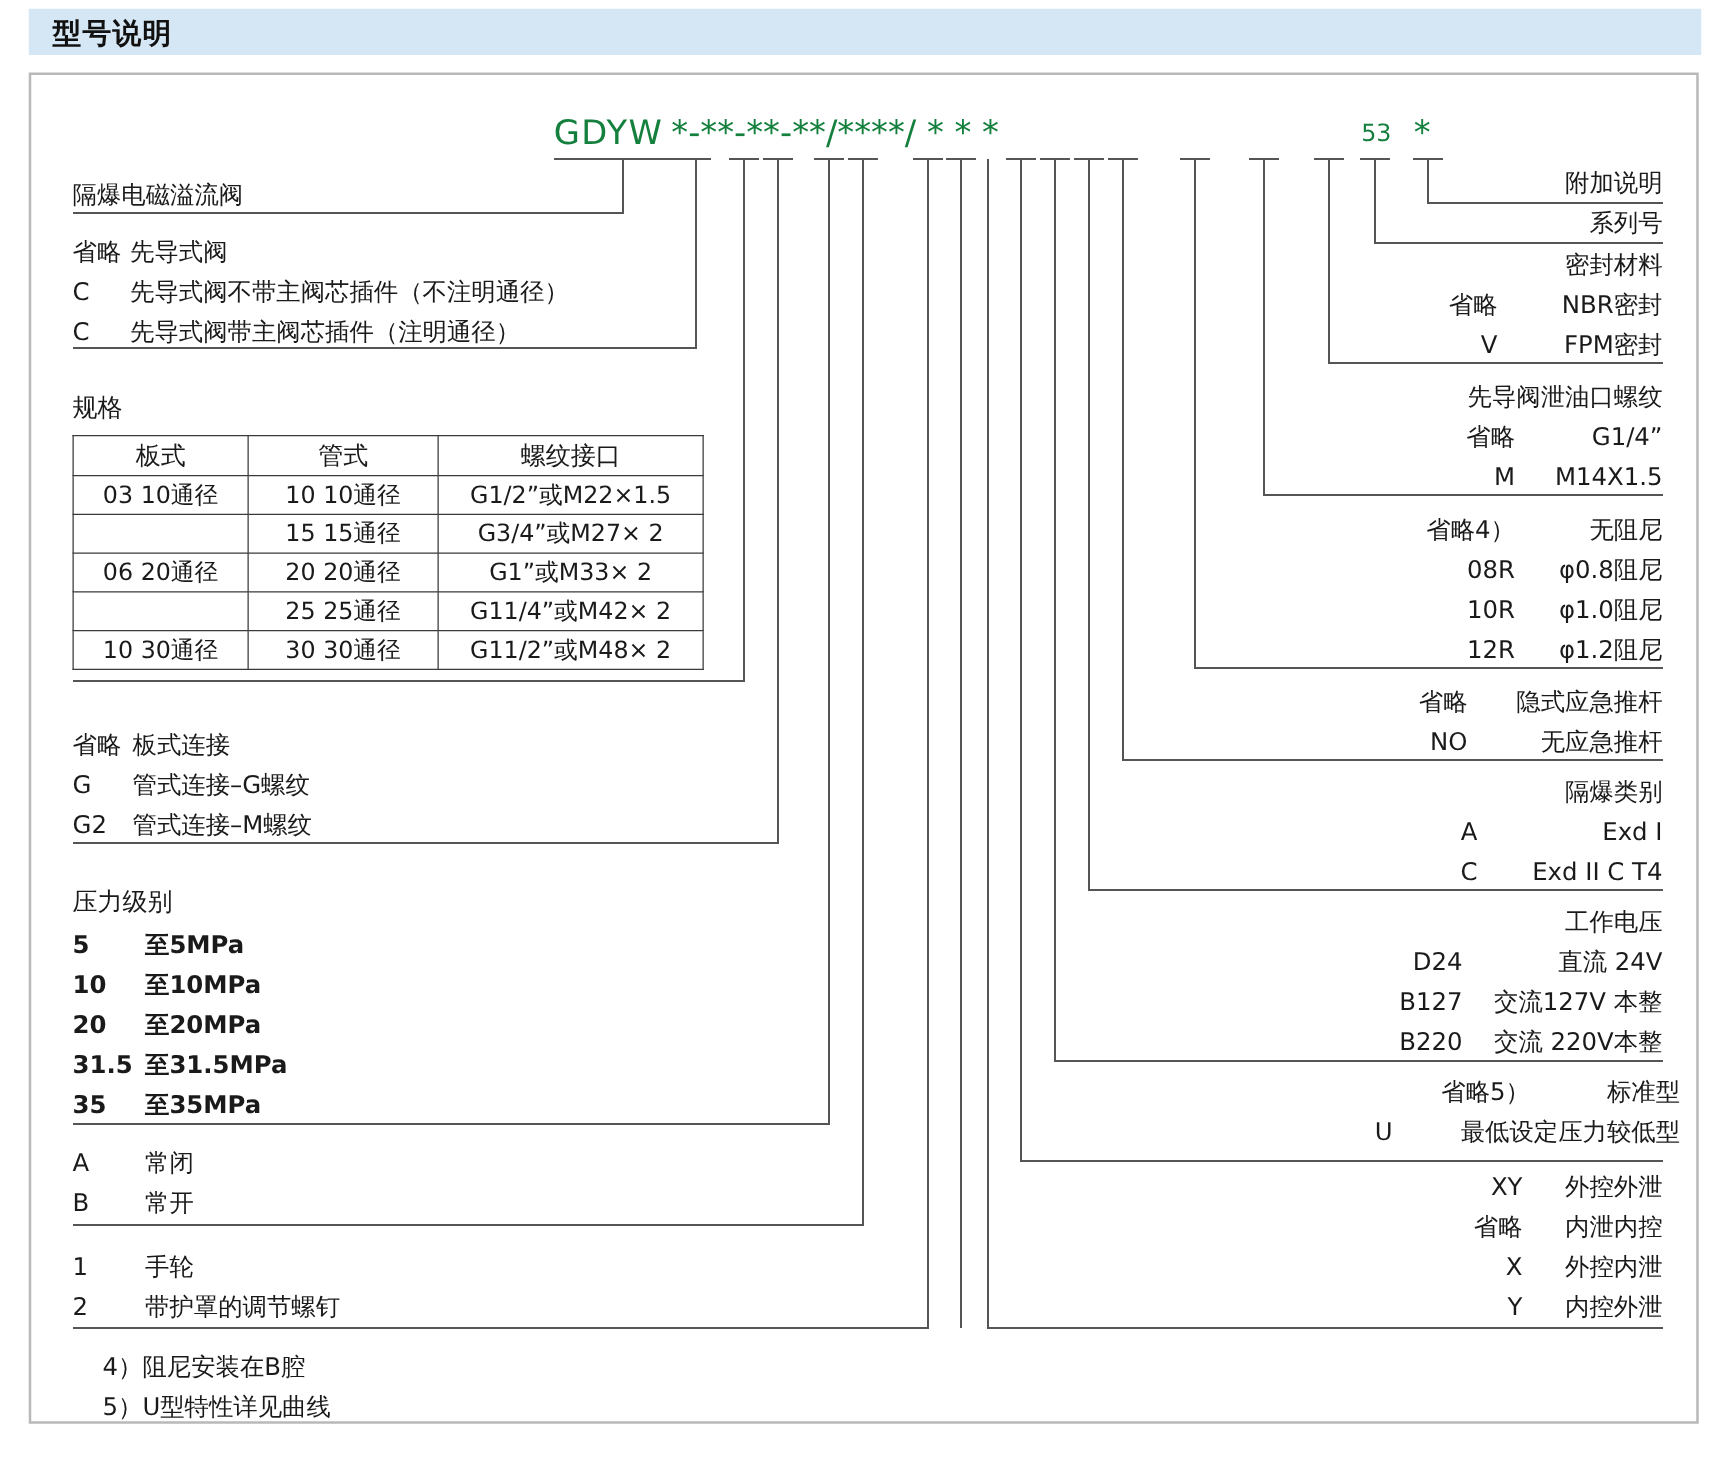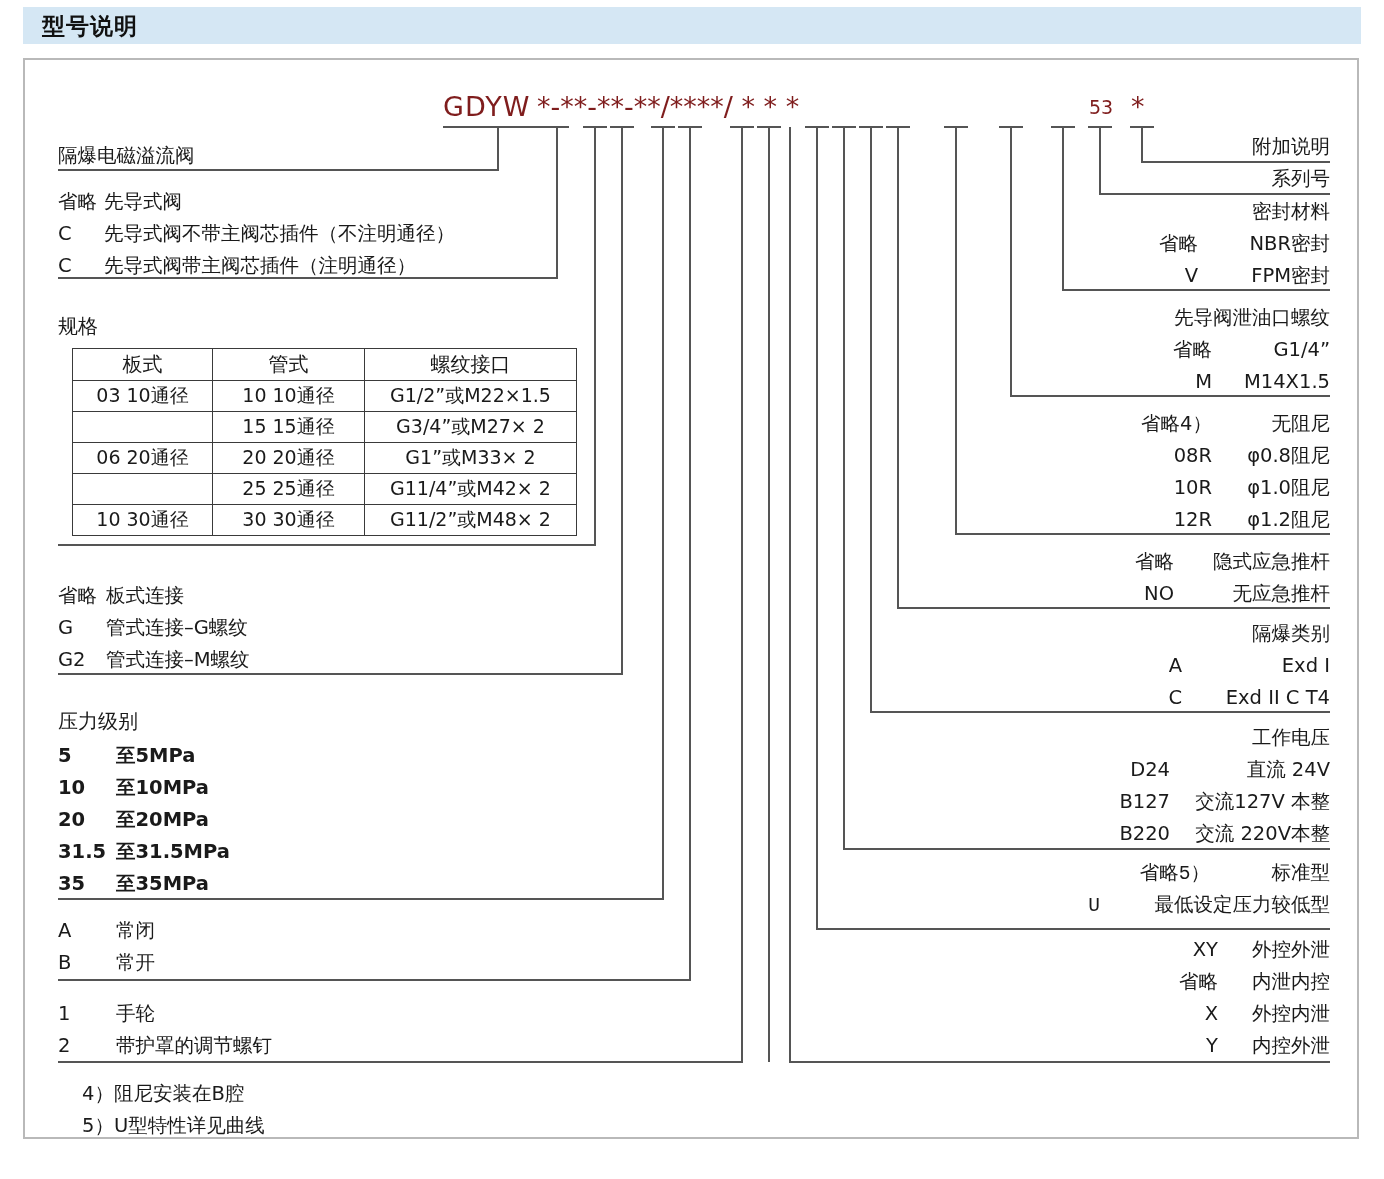--- a/index.html
+++ b/index.html
@@ -33,21 +33,21 @@
   }
 
   
   .code-row{
     position:absolute;left:0;top:0;width:1384px;height:40px;
   }
   .code-seg{
     position:absolute;top:92px;
     font-size:27px;line-height:30px;
     white-space:nowrap;
-    color:#7f1d1d;
+    color:#15803d;
   }
   .code-gdyw{left:443px;letter-spacing:1px;}
   .code-stars{left:537px;letter-spacing:0px;}
   .code-53{left:1089px;font-size:19px;}
   .code-last{left:1131px;}
 
   
   svg.lines{
     position:absolute;left:0;top:0;width:1384px;height:1179px;
     pointer-events:none;
@@ -62,21 +62,21 @@
     color:#1a1a1a;
   }
   .tx.r{text-align:right;}
 
   
   .row{display:block;white-space:nowrap;}
   .c1{display:inline-block;}
   .c2{display:inline-block;}
 
   
-  .spec-wrap{position:absolute;left:72px;top:348px;}
+  .spec-wrap{position:absolute;left:58px;top:348px;}
   table.spec{
     border-collapse:collapse;
     font-size:19px;
     color:#1a1a1a;
   }
   table.spec th,table.spec td{
     border:1px solid #3a3a3a;
     padding:2px 6px;
     text-align:center;
     font-weight:normal;
@@ -348,21 +348,21 @@
       <span class="c1" style="width:118px;text-align:right;display:inline-block">D24</span><span class="c2" style="width:160px;text-align:right;display:inline-block">直流 24V</span>
     </div>
     <div class="row">
       <span class="c1" style="width:118px;text-align:right;display:inline-block">B127</span><span class="c2" style="width:160px;text-align:right;display:inline-block">交流127V 本整</span>
     </div>
     <div class="row">
       <span class="c1" style="width:118px;text-align:right;display:inline-block">B220</span><span class="c2" style="width:160px;text-align:right;display:inline-block">交流 220V本整</span>
     </div>
   </div>
 
-  <div class="tx r" style="right:54px;top:858px;font-family:Liberation Mono, monospace;">
+  <div class="tx r" style="right:40px;top:858px;">
     <div class="row">
       <span class="c1" style="width:98px;text-align:right;display:inline-block">省略5）</span><span class="c2" style="width:120px;text-align:right;display:inline-block">标准型</span>
     </div>
     <div class="row">
       <span class="c1" style="width:40px;text-align:right;display:inline-block">U</span><span class="c2" style="width:230px;text-align:right;display:inline-block">最低设定压力较低型</span>
     </div>
   </div>
 
   <div class="tx r" style="right:54px;top:934px;">
     <div class="row">

